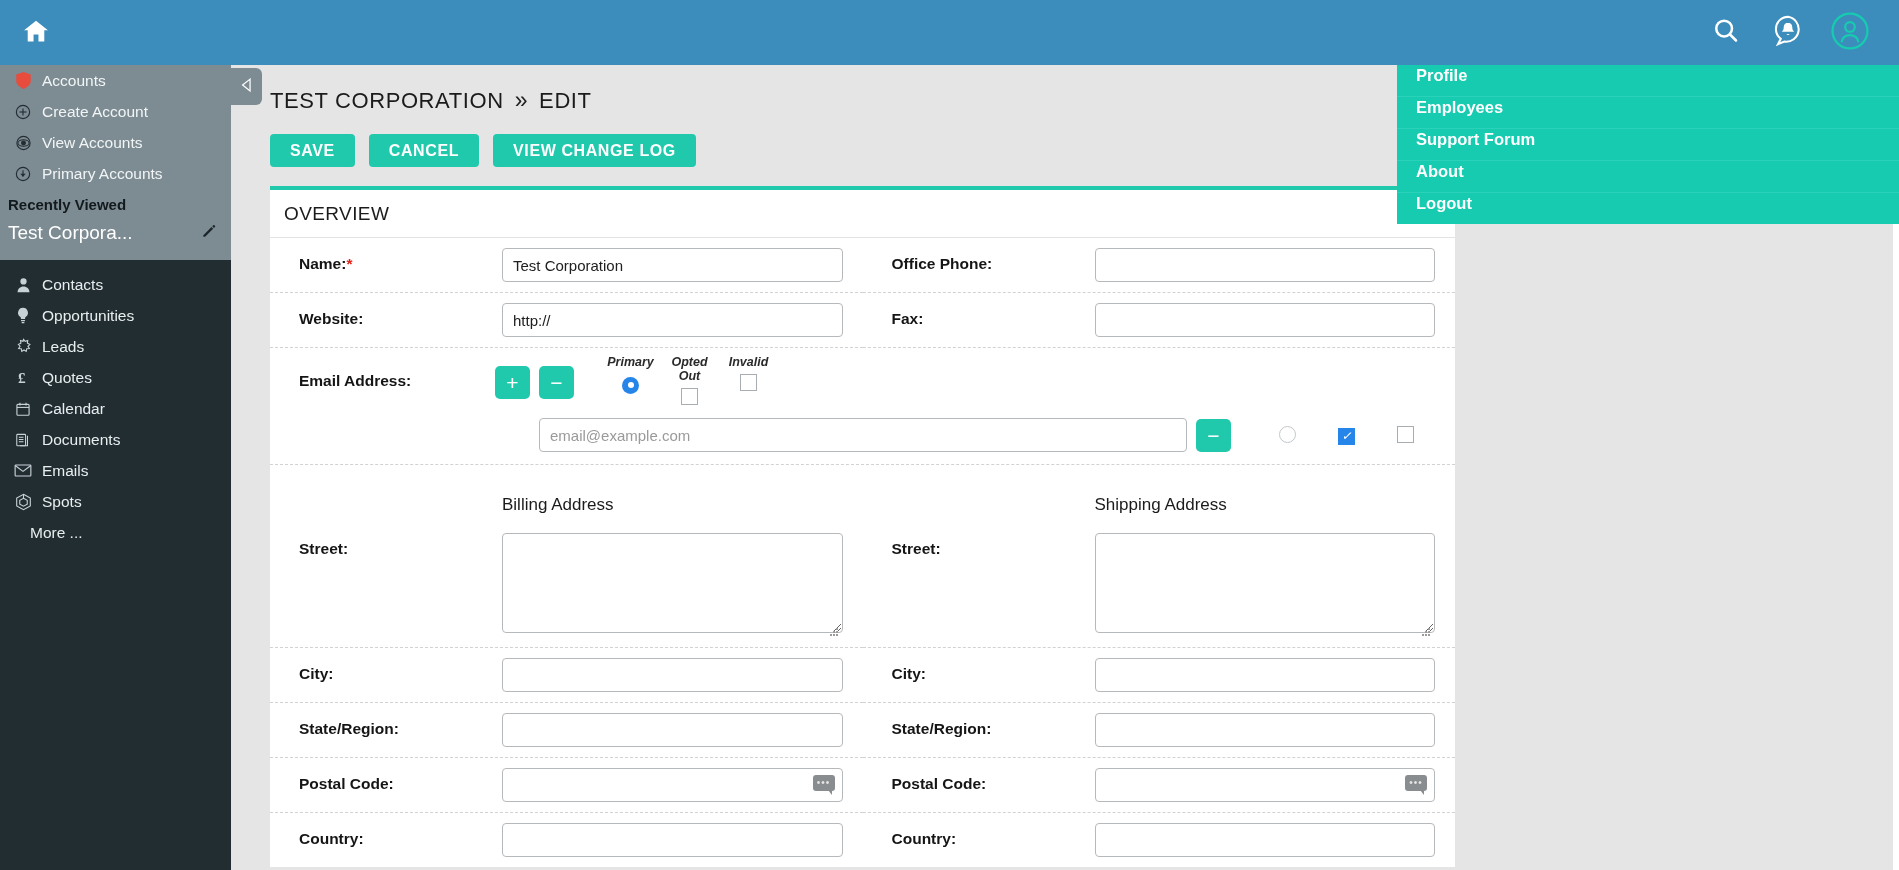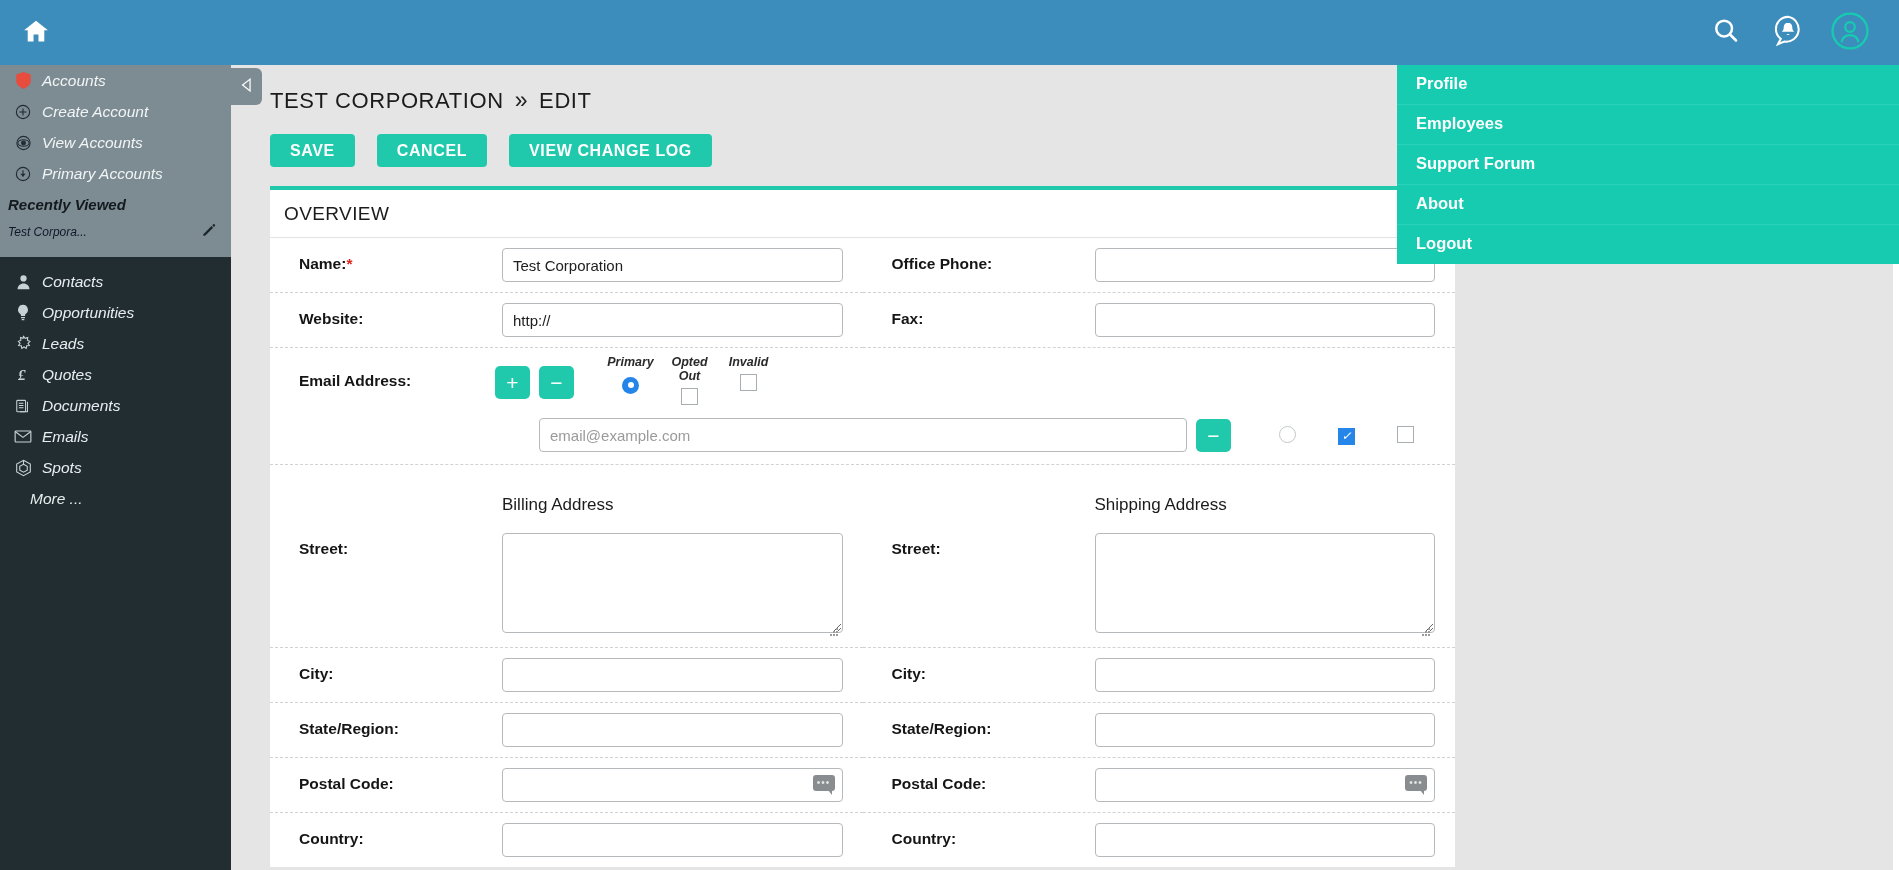--- a/index.html
+++ b/index.html
@@ -26,37 +26,37 @@
   .tb-item { display:flex; align-items:center; justify-content:center; height:65px; cursor:pointer; }
   #create-menu { color:#fff; font-size:17px; letter-spacing:1.6px; font-weight:400; padding: 0 14px; gap:11px; }
   #create-caret { width:0;height:0;border-left:7px solid transparent;border-right:7px solid transparent;border-top:8px solid #fff; display:inline-block; }
   #search-btn { width: 62px; }
   #bell-btn { width: 62px; }
   #avatar-btn { width: 62px; }
 
   
   #sidebar {
     position: absolute; top: 65px; left: 0; width: 231px; height: 805px;
-    background: #222d32; z-index: 30; font-style: italic;
+    background: #222d32; z-index: 30;
   }
   #sidebar-top { background: #7d8b92; padding-bottom: 6px; }
   .side-row {
     display: flex; align-items: center; height: 31px; padding-left: 8px;
     color: #e8eef0; font-size: 15.5px; cursor: pointer;
   }
   #sidebar-top .side-row { color: #f1f5f6; }
   .side-ico { width: 30px; display: flex; align-items: center; justify-content: center; flex: 0 0 30px; }
   .side-lbl { padding-left: 4px; white-space: nowrap; }
   .rv-head {
     color: #121a1e; font-weight: bold; font-size: 15px;
     padding: 7px 0 6px 8px;
   }
   .rv-item {
     display: flex; align-items: center; justify-content: space-between;
-    padding: 3px 14px 10px 8px; color: #0f172a; font-size: 12px; cursor: pointer;
+    padding: 3px 14px 10px 8px; color: #ffffff; font-size: 19px; cursor: pointer;
   }
   #sidebar-main { padding-top: 9px; }
   #sidebar-main .side-row { height: 31px; margin-bottom: 0; }
   #more-row { padding-left: 30px; color:#e8eef0; font-size:15.5px; height:31px; display:flex; align-items:center; cursor:pointer;}
 
   
   #collapse-tab {
     position: absolute; left: 231px; top: 68px; width: 31px; height: 37px;
     background: #7d8b92; border-radius: 0 6px 6px 0;
     display: flex; align-items: center; justify-content: center; cursor: pointer; z-index: 31;
@@ -65,21 +65,21 @@
   
   #main {
     position: absolute; top: 65px; left: 225px; width: 1668px; height: 805px;
     background: #e5e5e5; overflow: hidden;
   }
   #crumb {
     padding: 22px 0 0 45px; font-size: 22px; color: #1b1b1b; letter-spacing: .6px;
     display: flex; align-items: center; gap: 11px;
   }
   #crumb .chev { font-size: 23px; color:#222; }
-  #btnrow { padding: 20px 0 0 45px; display: flex; gap: 22px; align-items:center; position:relative;}
+  #btnrow { padding: 20px 0 0 45px; display: flex; gap: 14px; align-items:center; position:relative;}
   .tbtn {
     background: #20c9ac; color: #fff; border: none; border-radius: 4px;
     font-family: "Liberation Sans", sans-serif;
     font-size: 16px; font-weight: bold; letter-spacing: .6px;
     padding: 0 20px; height: 33px; cursor: pointer;
   }
   #prev-btn {
     position: absolute; right: 277px; top: 20px;
     background: #9aa5ad; color: #d7dde1; border: none; border-radius: 4px;
     height: 33px; padding: 0 18px; font-size: 14px; letter-spacing: 1.3px;
@@ -148,21 +148,21 @@
   }
   .pc-icon::after{ content:""; position:absolute; bottom:-4px; right:3px; width:0;height:0;
     border-left:4px solid transparent;border-right:0 solid transparent;border-top:5px solid #8a8d90;}
 
   
   #user-menu {
     position: absolute; top: 65px; right: 0; width: 502px; background: #16cbb0;
     z-index: 60;
   }
   .um-item {
-    padding: 9px 0 11px 19px; color: #fff; font-weight: bold; font-size: 16.5px;
+    padding: 1px 0 11px 19px; color: #fff; font-weight: bold; font-size: 16.5px;
     border-bottom: 1px solid #2ad2ba; cursor: pointer;
   }
   .um-item:last-child { border-bottom: none; }
 </style>
 </head>
 <body>
 
 <div id="topbar">
   <div id="home-btn">
     <span>
@@ -289,20 +289,31 @@
       </span>
       <span class="side-lbl">Leads</span>
     </div>
     <div class="side-row">
       <span class="side-ico">
         <svg width="15" height="18" viewBox="0 0 16 20" fill="#c7d2d7">
             <text x="2" y="16" font-family="Liberation Serif, serif" font-size="17" font-weight="bold" fill="#c7d2d7">£</text>
           </svg>
       </span>
       <span class="side-lbl">Quotes</span>
+    </div>
+    <div class="side-row">
+      <span class="side-ico">
+        <svg width="16" height="16" viewBox="0 0 20 20" fill="none" stroke="#c7d2d7" stroke-width="1.4">
+            <rect x="2.4" y="4.2" width="15.2" height="13.6" rx="1.2"></rect>
+            <line x1="2.4" y1="8" x2="17.6" y2="8"></line>
+            <line x1="6.2" y1="2.2" x2="6.2" y2="5.6"></line>
+            <line x1="13.8" y1="2.2" x2="13.8" y2="5.6"></line>
+          </svg>
+      </span>
+      <span class="side-lbl">Calendar</span>
     </div>
     <div class="side-row">
       <span class="side-ico">
         <svg width="16" height="17" viewBox="0 0 20 20" fill="none" stroke="#c7d2d7" stroke-width="1.3">
             <rect x="2.2" y="3.6" width="11" height="14.2" rx="1"></rect>
             <path d="M15.6 5.4v12.4H6.2"></path>
             <line x1="4.8" y1="7.2" x2="10.6" y2="7.2"></line>
             <line x1="4.8" y1="10" x2="10.6" y2="10"></line>
             <line x1="4.8" y1="12.8" x2="10.6" y2="12.8"></line>
           </svg>

